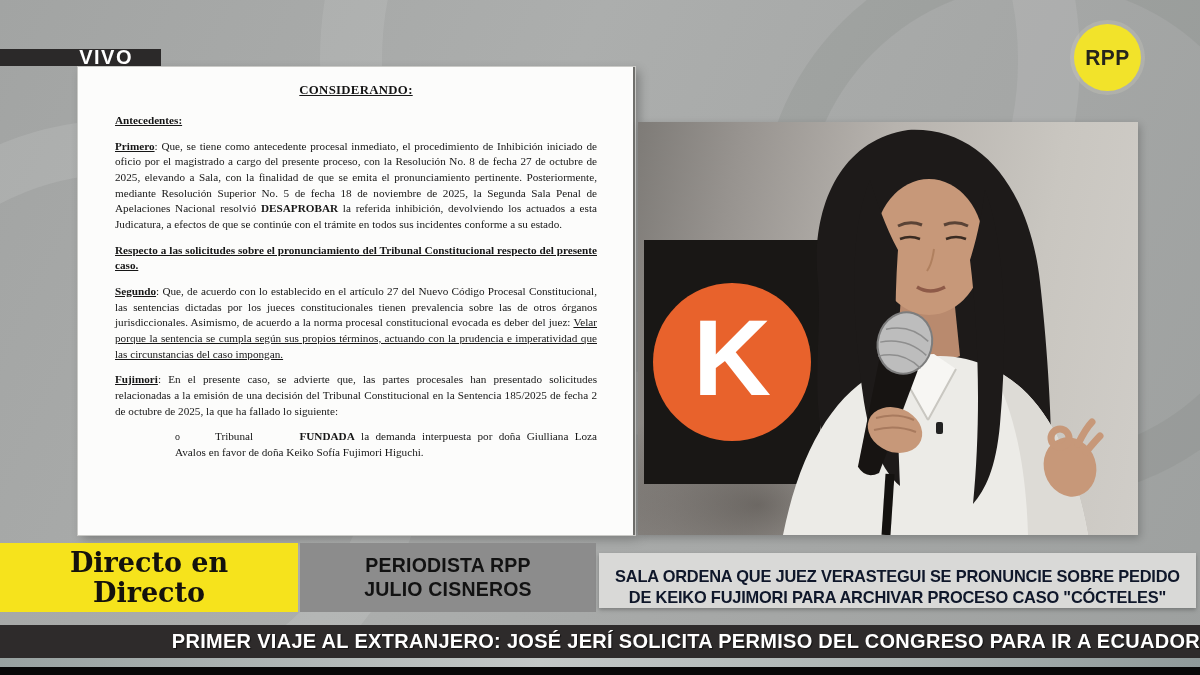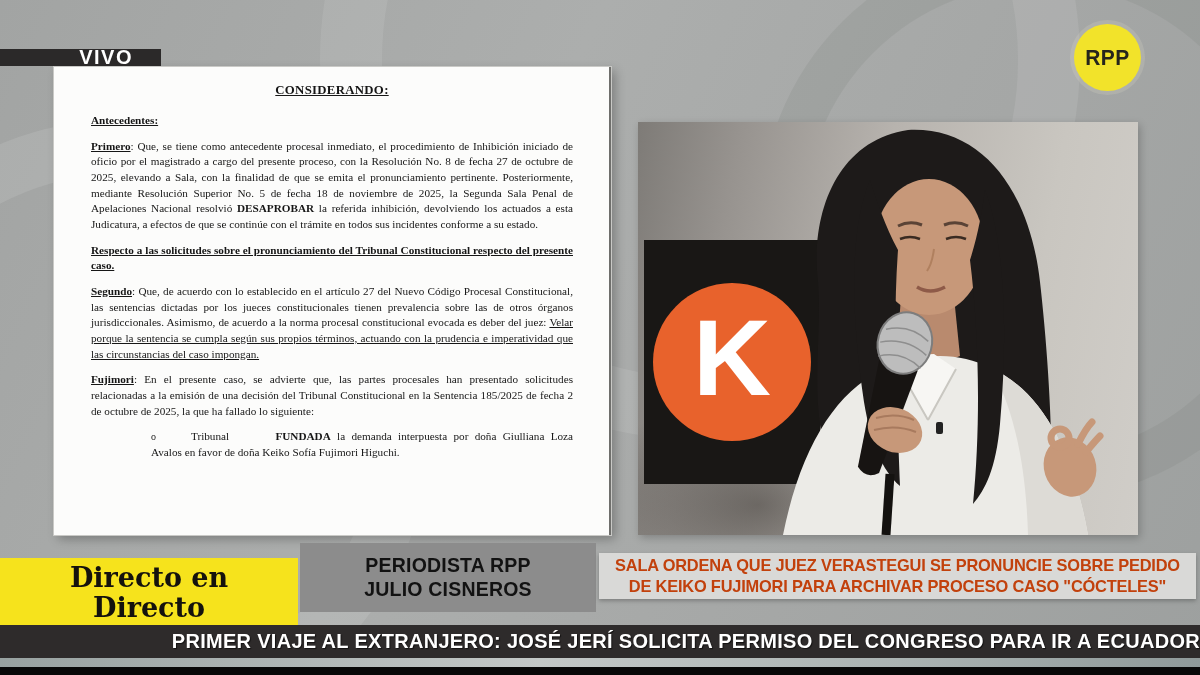--- a/index.html
+++ b/index.html
@@ -30,21 +30,21 @@
     display:flex; align-items:center; justify-content:center;
     box-shadow:0 0 0 4px rgba(235,230,205,0.18);
   }
   .rpp-logo span{
     font-weight:bold; font-size:21px; color:#26251c; letter-spacing:0.5px;
     transform:scaleY(1.05);
   }
 
   
   .doc-page{
-    position:absolute; left:54px; top:67px; width:557px; height:468px;
+    position:absolute; left:78px; top:67px; width:557px; height:468px;
     background:#fcfcfb; z-index:2; overflow:hidden;
     box-shadow:0 0 0 1px #c9c9c6, 4px 4px 10px rgba(0,0,0,0.28);
     border-right:2px solid #6f6f6c;
   }
   .doc-body{
     padding:15px 36px 0 37px;
     font-family:"Liberation Serif", serif;
     font-size:11.2px; line-height:1.4; color:#161616;
     text-align:justify;
   }
@@ -80,34 +80,34 @@
     font-family:"Liberation Sans", sans-serif; transform:translateY(-4px);
   }
   .person-svg{ position:absolute; left:110px; top:0; }
 
   
   .lt-program{
     position:absolute; left:0; top:543px; width:298px; height:69px;
     background:#f6e31c; z-index:5; display:flex; flex-direction:column;
     align-items:center; justify-content:center;
     font-family:"DejaVu Serif", serif; font-weight:bold; color:#14120d;
-    font-size:27px; line-height:1.1;margin-top:15px;
+    font-size:27px; line-height:1.1;
   }
   .lt-reporter{
     position:absolute; left:300px; top:543px; width:296px; height:69px;
     background:#8c8c8c; z-index:5; display:flex; flex-direction:column;
     align-items:center; justify-content:center;
     font-weight:bold; color:#121212; font-size:19.5px; line-height:1.2;
     letter-spacing:0.2px;
   }
   .lt-headline{
-    position:absolute; left:599px; top:553px; width:597px; height:46px;
+    position:absolute; left:599px; top:553px; width:597px; height:55px;
     background:#d9d9d7; z-index:5; display:flex; flex-direction:column;
-    align-items:center; justify-content:center;
-    font-weight:bold; color:#c2410c; font-size:16.4px; line-height:1.28;
+    align-items:center; justify-content:flex-end;
+    font-weight:bold; color:#0f172a; font-size:16.4px; line-height:1.28;
     letter-spacing:-0.2px; box-shadow:0 2px 4px rgba(0,0,0,0.25);
   }
   .ticker{
     position:absolute; left:0; top:613px; width:1200px; height:33px;
     background:#2e2b2b; z-index:5; display:flex; align-items:center; justify-content:flex-end;
     color:#fff; font-weight:bold; font-size:20px; letter-spacing:0.3px;
     text-shadow:1px 1px 1px rgba(0,0,0,0.6);
     margin-top:12px;
   }
   .floor-band{

